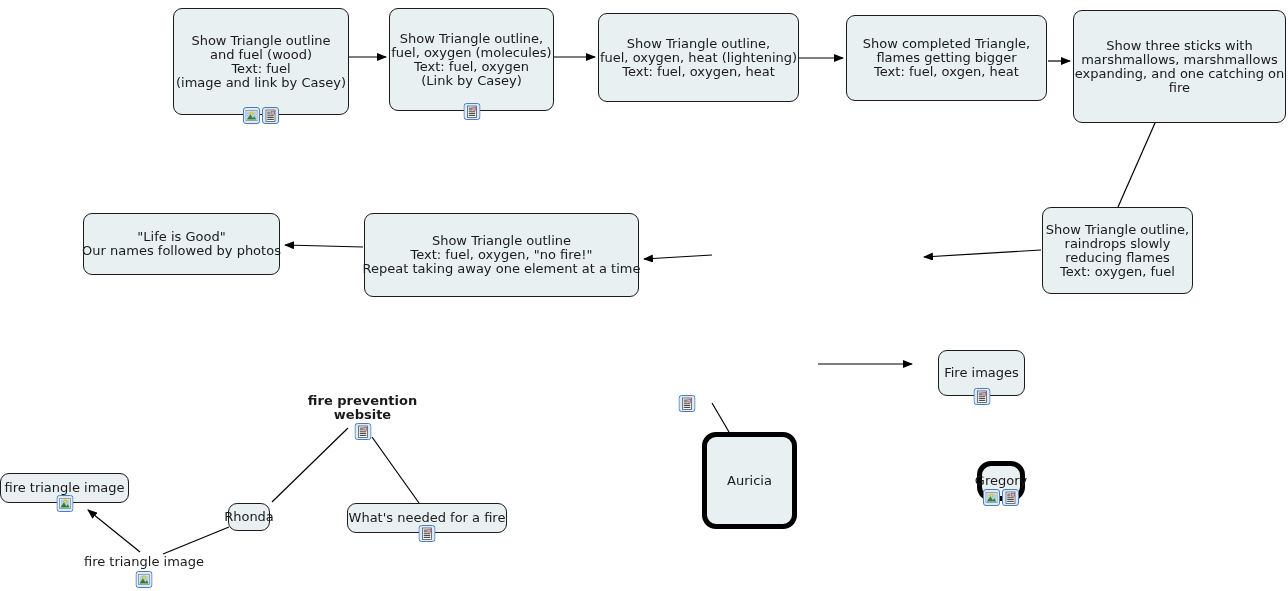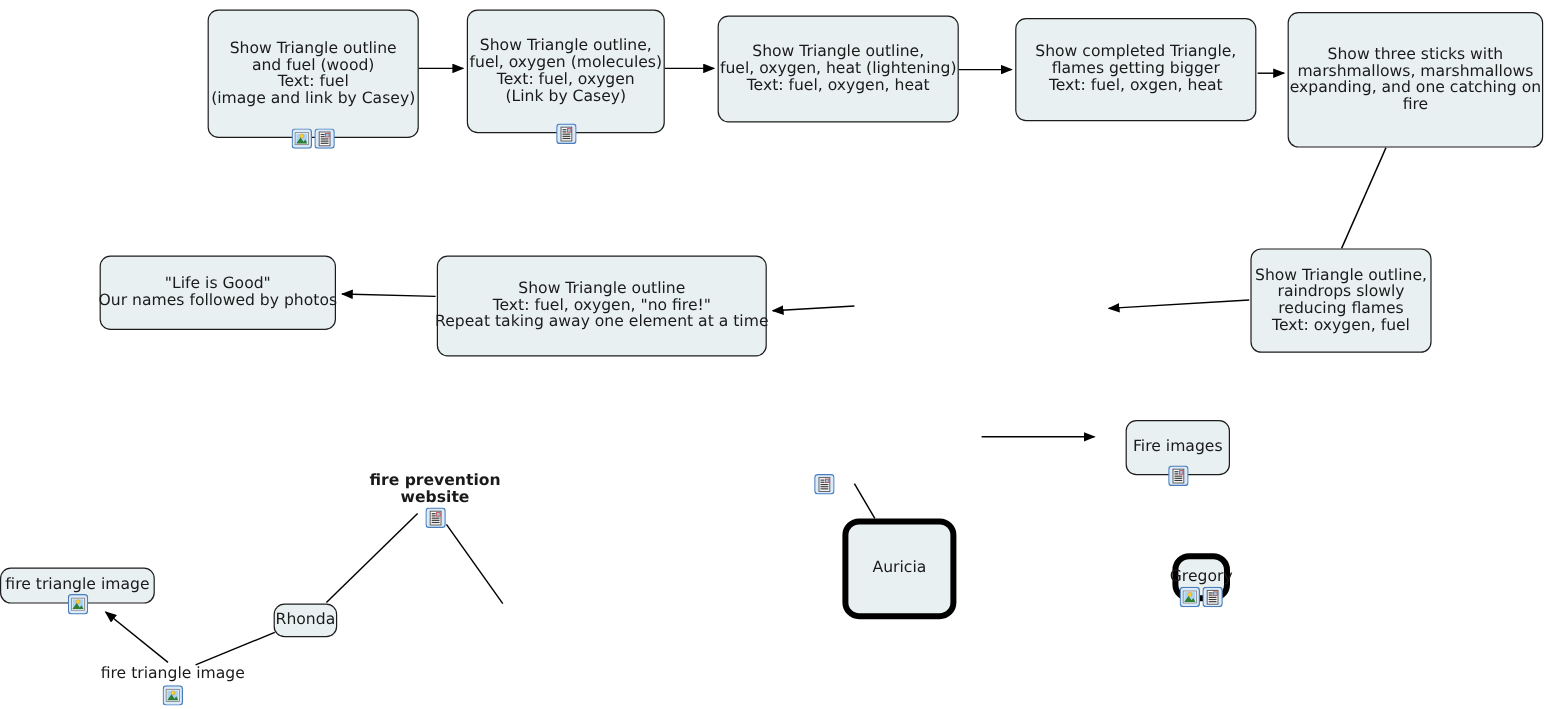--- a/index.html
+++ b/index.html
@@ -189,21 +189,21 @@
     <rect x="9.3" y="4.2" width="3" height="3" fill="#9cc3e8" stroke="#c03333" stroke-width="0.6"></rect>
     <rect x="5.2" y="4.6" width="3.4" height="1" fill="#3a3a3a"></rect>
     <rect x="5.2" y="6.4" width="3.4" height="1" fill="#3a3a3a"></rect>
     <rect x="5.2" y="8.3" width="6.6" height="1" fill="#3a3a3a"></rect>
     <rect x="5.2" y="10.1" width="6.6" height="1" fill="#3a3a3a"></rect>
     <rect x="5.2" y="11.9" width="6.6" height="1" fill="#3a3a3a"></rect>
   </svg>
         </span>
       </div>
     </div>
-    <div class="node member" style="left: 702px; top: 432px; width: 95px; height: 84px;">
+    <div class="node member" style="left: 702px; top: 432px; width: 95px; height: 97px;">
       <div class="node-text">Auricia</div>
     </div>
     <div class="node member" style="left: 977px; top: 461px; width: 48px; height: 40px;">
       <div class="node-text">Gregory</div>
       <div class="icons">
         <span class="icon">
           <svg viewBox="0 0 17 17" xmlns="http://www.w3.org/2000/svg">
     <rect x="0.5" y="0.5" width="16" height="16" rx="2.5" fill="#dcebfb" stroke="#4a7ebb"></rect>
     <rect x="3" y="3.5" width="11" height="10" fill="#ffffff" stroke="#8a8a8a" stroke-width="0.8"></rect>
     <rect x="3.9" y="4.4" width="9.2" height="8.2" fill="#a9d2f4"></rect>
@@ -246,34 +246,51 @@
           <svg viewBox="0 0 17 17" xmlns="http://www.w3.org/2000/svg">
     <rect x="0.5" y="0.5" width="16" height="16" rx="2.5" fill="#dcebfb" stroke="#4a7ebb"></rect>
     <rect x="3" y="3.5" width="11" height="10" fill="#ffffff" stroke="#8a8a8a" stroke-width="0.8"></rect>
     <rect x="3.9" y="4.4" width="9.2" height="8.2" fill="#a9d2f4"></rect>
     <circle cx="8.6" cy="6.4" r="1.6" fill="#ffd23e" stroke="#d99e00" stroke-width="0.5"></circle>
     <polygon points="3.9,12.6 7.4,7.6 9.9,11.2 11.4,9.3 13.1,12.6" fill="#2e7d32"></polygon>
   </svg>
         </span>
       </div>
     </div>
-    <div class="node box" style="left: 228px; top: 503px; width: 53px; height: 28px;">
+    <div class="node box" style="left: 228px; top: 503px; width: 42px; height: 28px;">
       <div class="node-text">Rhonda</div>
     </div>
     <div class="node label" style="left: 317px; top: 393px; width: 91px; height: 29px; font-weight: bold;">
       <div class="node-text">fire prevention
 website</div>
       <div class="icons">
         <span class="icon">
           <svg viewBox="0 0 17 17" xmlns="http://www.w3.org/2000/svg">
     <rect x="0.5" y="0.5" width="16" height="16" rx="2.5" fill="#dcebfb" stroke="#4a7ebb"></rect>
     <rect x="4" y="3" width="9" height="11.5" fill="#ffffff" stroke="#555555" stroke-width="0.8"></rect>
     <rect x="9.3" y="4.2" width="3" height="3" fill="#9cc3e8" stroke="#c03333" stroke-width="0.6"></rect>
     <rect x="5.2" y="4.6" width="3.4" height="1" fill="#3a3a3a"></rect>
     <rect x="5.2" y="6.4" width="3.4" height="1" fill="#3a3a3a"></rect>
     <rect x="5.2" y="8.3" width="6.6" height="1" fill="#3a3a3a"></rect>
     <rect x="5.2" y="10.1" width="6.6" height="1" fill="#3a3a3a"></rect>
     <rect x="5.2" y="11.9" width="6.6" height="1" fill="#3a3a3a"></rect>
   </svg>
         </span>
       </div>
     </div>
+    <div class="node box" style="left: 347px; top: 503px; width: 160px; height: 30px;">
+      <div class="node-text">What's needed for a fire</div>
+      <div class="icons">
+        <span class="icon">
+          <svg viewBox="0 0 17 17" xmlns="http://www.w3.org/2000/svg">
+    <rect x="0.5" y="0.5" width="16" height="16" rx="2.5" fill="#dcebfb" stroke="#4a7ebb"></rect>
+    <rect x="4" y="3" width="9" height="11.5" fill="#ffffff" stroke="#555555" stroke-width="0.8"></rect>
+    <rect x="9.3" y="4.2" width="3" height="3" fill="#9cc3e8" stroke="#c03333" stroke-width="0.6"></rect>
+    <rect x="5.2" y="4.6" width="3.4" height="1" fill="#3a3a3a"></rect>
+    <rect x="5.2" y="6.4" width="3.4" height="1" fill="#3a3a3a"></rect>
+    <rect x="5.2" y="8.3" width="6.6" height="1" fill="#3a3a3a"></rect>
+    <rect x="5.2" y="10.1" width="6.6" height="1" fill="#3a3a3a"></rect>
+    <rect x="5.2" y="11.9" width="6.6" height="1" fill="#3a3a3a"></rect>
+  </svg>
+        </span>
+      </div>
+    </div>
   </div>
 
 </body></html>

